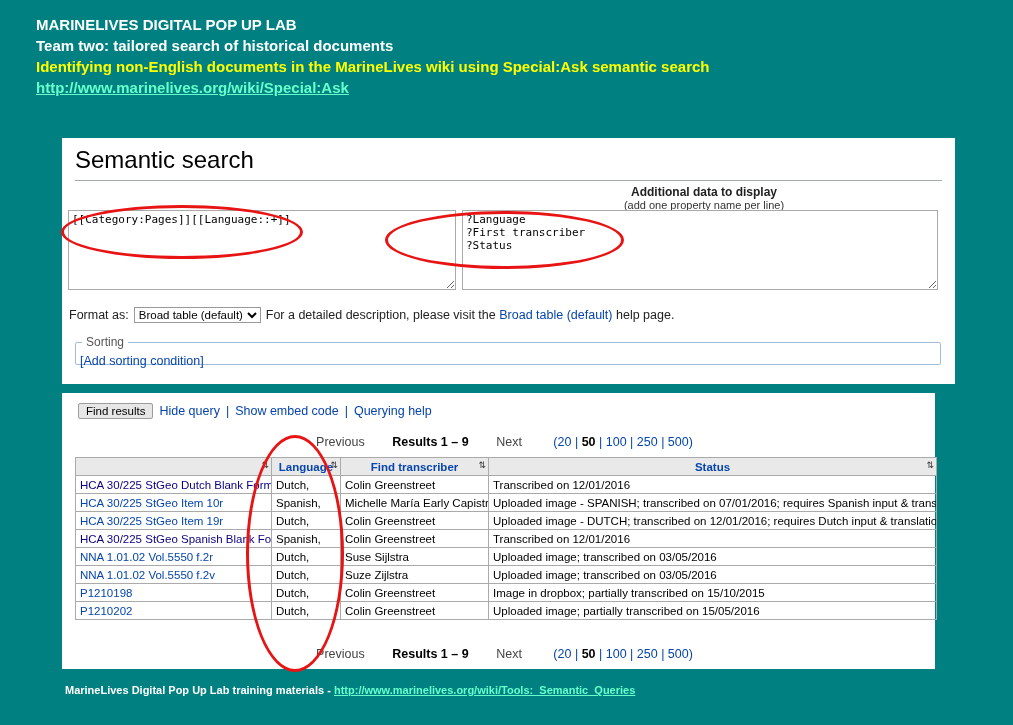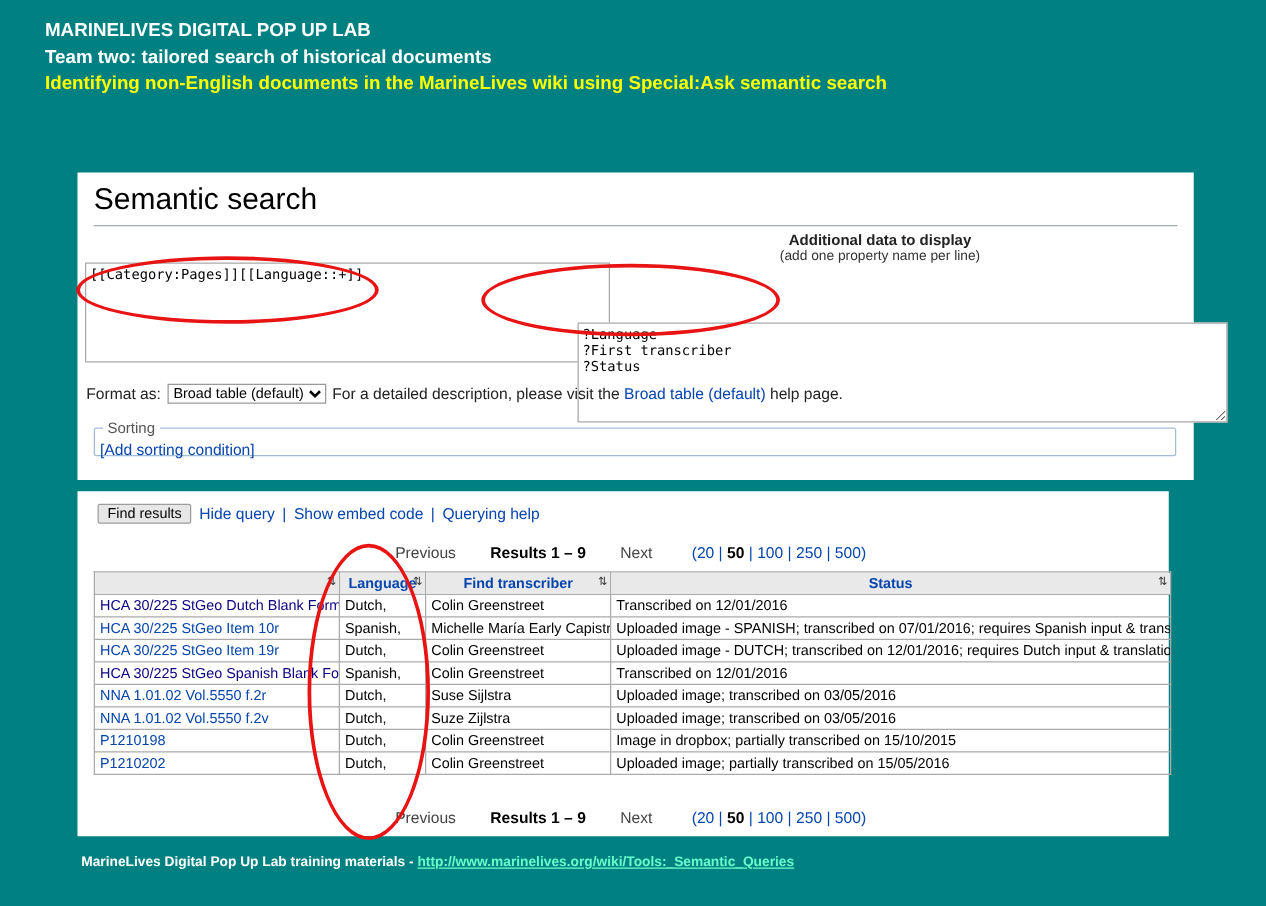--- a/index.html
+++ b/index.html
@@ -17,22 +17,22 @@
   .panel{position:absolute;background:#ffffff;}
   .panel1{left:62px;top:138px;width:893px;height:246px;}
   .panel2{left:62px;top:393px;width:873px;height:276px;}
 
   
   .sem-title{position:absolute;left:13px;right:13px;top:8px;font-size:24px;color:#000;padding-bottom:6px;border-bottom:1px solid #a2a9b1;font-weight:400;}
   .q-label{position:absolute;left:6px;top:54px;width:388px;text-align:center;font-weight:bold;font-size:12px;color:#222;margin-top:28px;}
   .a-label{position:absolute;left:400px;top:47px;width:484px;text-align:center;font-weight:bold;font-size:12px;color:#222;}
   .a-hint{position:absolute;left:400px;top:61px;width:484px;text-align:center;font-size:11px;color:#333;}
   textarea{font-family:"DejaVu Sans Mono",monospace;font-size:11px;line-height:13px;border:1px solid #a9a9a9;padding:2px 3px;box-sizing:border-box;background:#fff;color:#000;resize:both;}
-  .ta-query{position:absolute;left:6px;top:72px;width:420px;height:80px;}
-  .ta-addl{position:absolute;left:400px;top:72px;width:520px;height:80px;margin-top:48px;}
+  .ta-query{position:absolute;left:6px;top:72px;width:388px;height:80px;}
+  .ta-addl{position:absolute;left:400px;top:72px;width:476px;height:80px;}
   .format-line{position:absolute;left:7px;top:169px;font-size:12.5px;color:#222;display:flex;align-items:center;gap:5px;white-space:nowrap;}
   select{font-size:11.5px;font-family:"Liberation Sans",sans-serif;border:1px solid #999;background:#fff;}
   a{color:var(--link,#0645ad);text-decoration:none;cursor:pointer;}
   .sorting{position:absolute;left:13px;top:197px;width:852px;height:26px;border:1px solid #a3bcd9;border-radius:2px;margin:0;padding:2px 8px 0 4px;}
   .sorting legend{font-size:12px;color:#555;padding:0 4px;margin-left:2px;}
   .sorting a{font-size:12.5px;}
 
   
   .toolbar{position:absolute;left:16px;top:10px;font-size:12.5px;display:flex;align-items:center;gap:6px;white-space:nowrap;color:var(--link,#0645ad);}
   .btn{font-size:11.5px;font-family:"Liberation Sans",sans-serif;background:#e7e7e7;border:1px solid #9d9d9d;border-radius:2px;padding:1px 7px;color:#000;cursor:pointer;}
@@ -65,20 +65,21 @@
 </style>
 </head>
 <body>
 
 <div class="page">
 
   <div class="hdr">
     <div class="hline hdr-line1">MARINELIVES DIGITAL POP UP LAB</div>
     <div class="hline hdr-line2">Team two: tailored search of historical documents</div>
     <div class="hline hdr-line3">Identifying non-English documents in the MarineLives wiki using Special:Ask semantic search</div>
+    <div class="hline"><a class="hdr-link" href="#">http://www.marinelives.org/wiki/Special:Ask</a></div>
   </div>
 
   <div class="panel panel1">
     <div class="sem-title">Semantic search</div>
 
     <div class="q-label">Query</div>
     <div class="a-label">Additional data to display</div>
     <div class="a-hint">(add one property name per line)</div>
 
     <textarea class="ta-query" style="">[[Category:Pages]][[Language::+]]</textarea>

